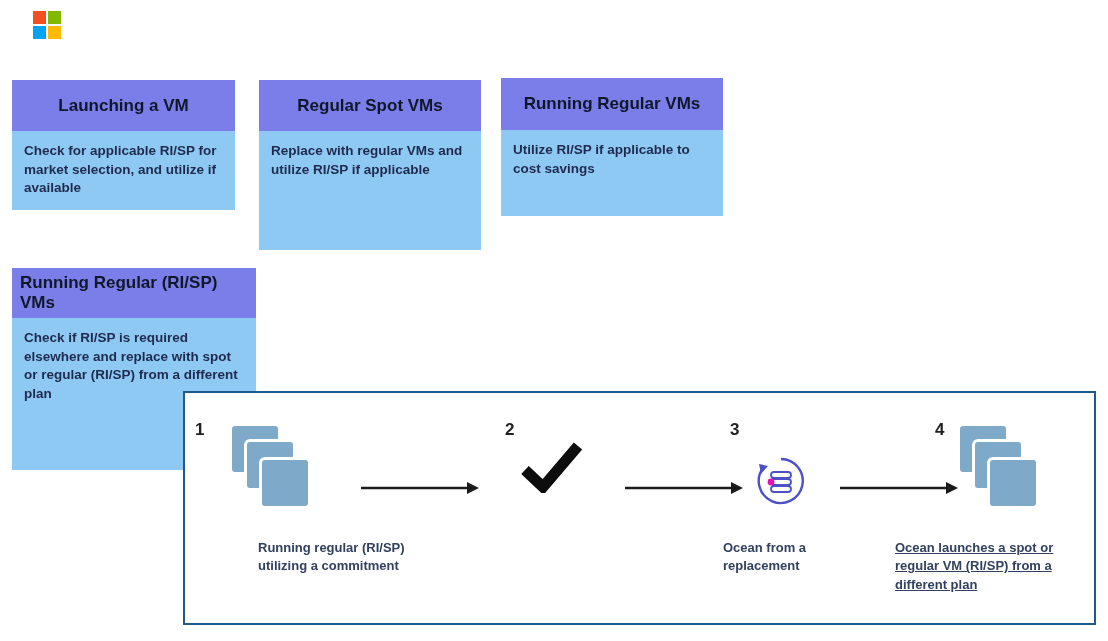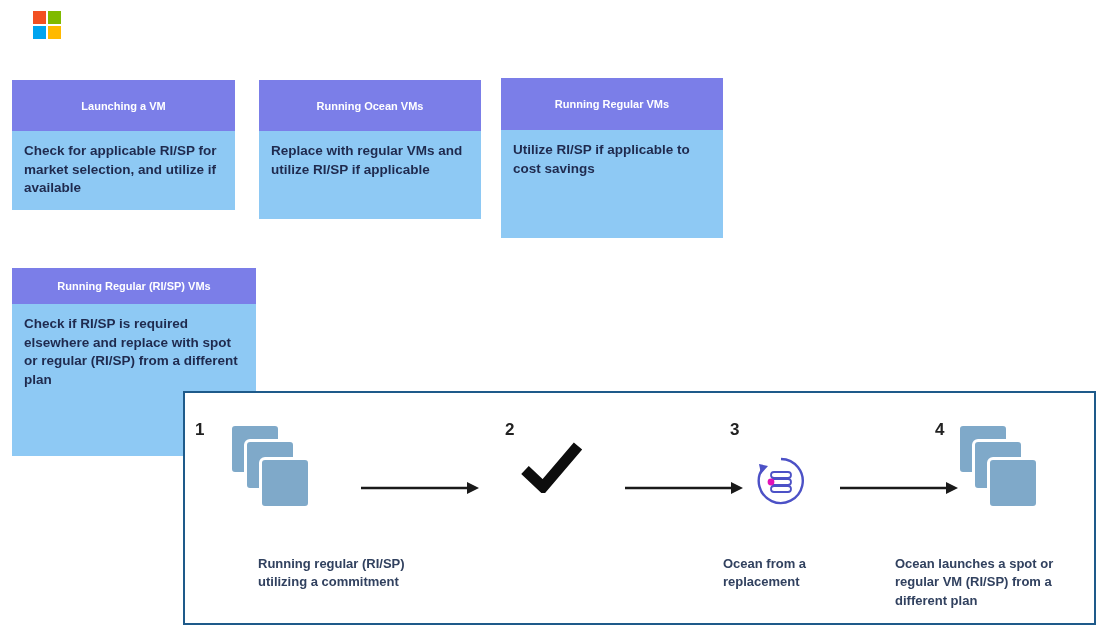--- a/index.html
+++ b/index.html
@@ -12,53 +12,52 @@
     display:grid;grid-template-columns:13px 13px;grid-template-rows:13px 13px;gap:2px;}
   .ms-sq{width:13px;height:13px;}
   .ms-red{background:#f25022;}
   .ms-green{background:#7fba00;}
   .ms-blue{background:#00a4ef;}
   .ms-yellow{background:#ffb900;}
 
   
   .card{position:absolute;}
   .card-header{
-    background:#7b7ee8;color:#ffffff;font-weight:bold;font-size:11px;
+    background:#7b7ee8;color:#0f172a;font-weight:bold;font-size:17px;
     display:flex;align-items:center;justify-content:center;text-align:left;
     padding:0 8px;box-sizing:border-box;
   }
   .card-body{
     background:#8ec9f4;color:#1f2a4e;font-weight:bold;font-size:13.5px;
     line-height:1.38;padding:11px 12px;box-sizing:border-box;
   }
   .card-1{left:12px;top:80px;width:223px;}
   .card-1 .card-header{height:51px;}
   .card-1 .card-body{height:79px;}
   .card-2{left:259px;top:80px;width:222px;}
   .card-2 .card-header{height:51px;}
-  .card-2 .card-body{height:88px;}
+  .card-2 .card-body{height:119px;}
   .card-3{left:501px;top:78px;width:222px;}
   .card-3 .card-header{height:52px;padding-left:8px;}
-  .card-3 .card-body{height:108px;}
+  .card-3 .card-body{height:86px;}
   .card-4{left:12px;top:268px;width:244px;}
-  .card-4 .card-header{height:36px;}
+  .card-4 .card-header{height:50px;}
   .card-4 .card-body{height:152px;}
 
   
   .flowbox{
     position:absolute;left:183px;top:391px;width:913px;height:234px;
     border:2px solid #1e5a8a;background:#ffffff;box-sizing:border-box;
   }
   .step-num{
     position:absolute;font-size:17px;font-weight:bold;color:#222222;
   }
   .flow-label{
     position:absolute;top:146px;font-size:13px;font-weight:bold;color:#31415f;
     line-height:1.42;
-    margin-top:16px;
   }
   
   .vm-stack{position:absolute;width:84px;height:92px;}
   .vm-sq{
     position:absolute;width:46px;height:46px;background:#7fa9c9;
     border-radius:6px;border:3px solid #ffffff;box-sizing:content-box;
   }
   .vm-sq.s1{left:0px;top:0px;z-index:1;}
   .vm-sq.s2{left:15px;top:16px;z-index:2;}
   .vm-sq.s3{left:30px;top:34px;z-index:3;}
@@ -76,21 +75,21 @@
   <div class="ms-sq ms-blue"></div>
   <div class="ms-sq ms-yellow"></div>
 </div>
 
 <div class="card card-1">
   <div class="card-header">Launching a VM</div>
   <div class="card-body">Check for applicable RI/SP for market selection, and utilize if available</div>
 </div>
 
 <div class="card card-2">
-  <div class="card-header">Running Ocean VMs</div>
+  <div class="card-header">Regular Spot VMs</div>
   <div class="card-body">Replace with regular VMs and utilize RI/SP if applicable</div>
 </div>
 
 <div class="card card-3">
   <div class="card-header">Running Regular VMs</div>
   <div class="card-body">Utilize RI/SP if applicable to cost savings</div>
 </div>
 
 <div class="card card-4">
   <div class="card-header">Running Regular (RI/SP) VMs</div>
@@ -149,15 +148,15 @@
   </div>
 
   <div class="vm-stack" style="left:772px;top:30px;">
     <div class="vm-sq s1"></div>
     <div class="vm-sq s2"></div>
     <div class="vm-sq s3"></div>
   </div>
 
   <div class="flow-label" style="left:73px;width:178px;">Running regular (RI/SP) utilizing a commitment</div>
   <div class="flow-label" style="left:538px;width:125px;">Ocean from a replacement</div>
-  <div class="flow-label" style="left:710px;width:198px;">Ocean launches a spot or regular VM (RI/SP) from a different plan</div>
+  <div class="flow-label" style="left:710px;width:198px;text-decoration:underline;">Ocean launches a spot or regular VM (RI/SP) from a different plan</div>
 
 </div>
 
 </body></html>

